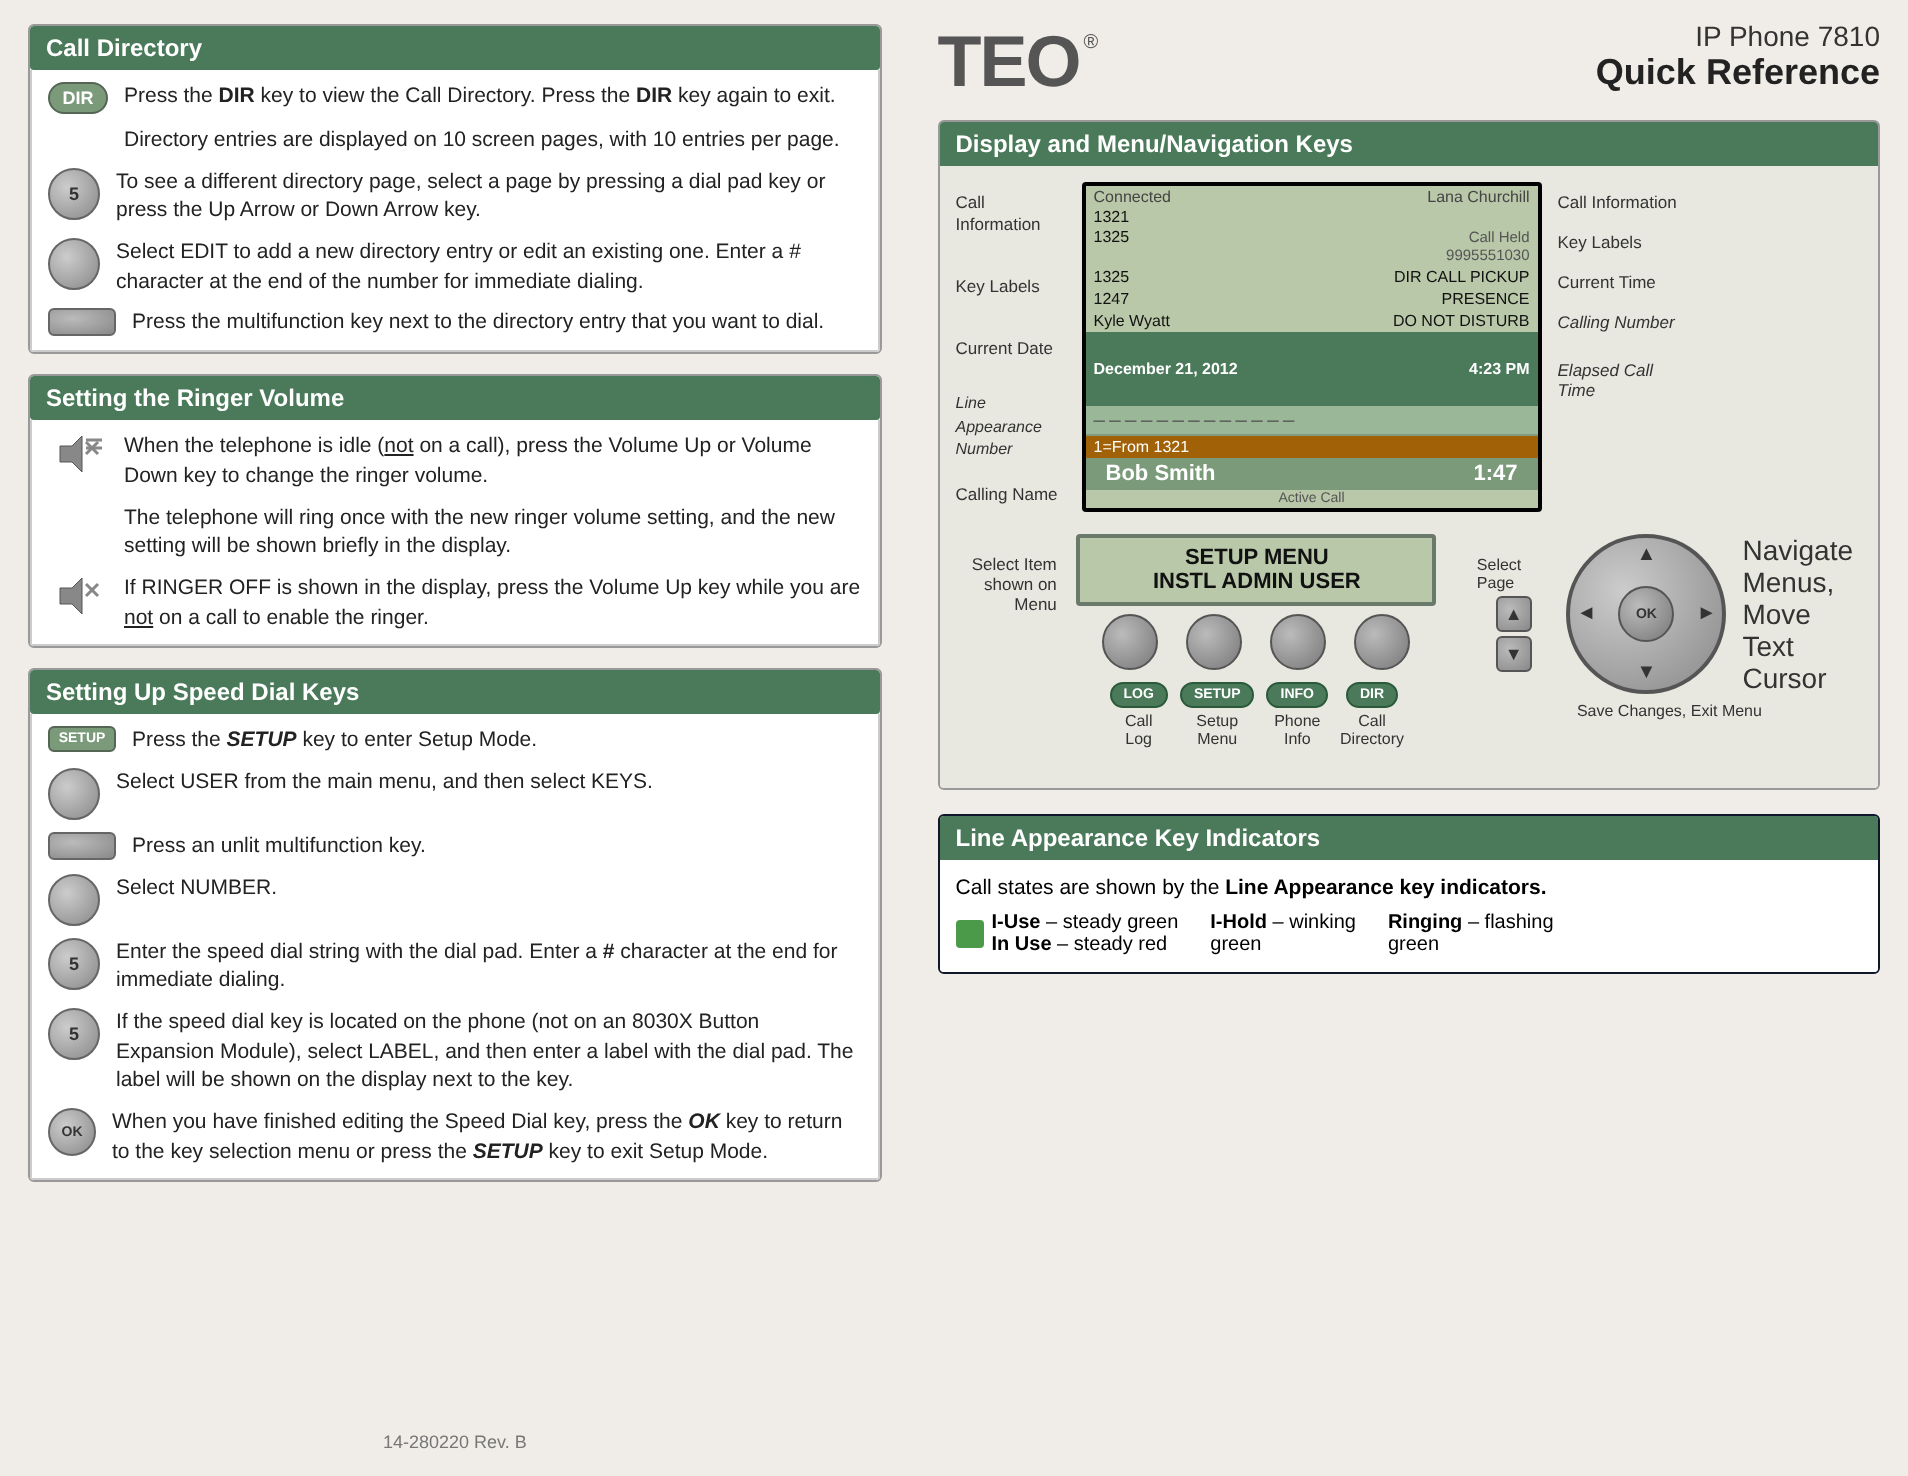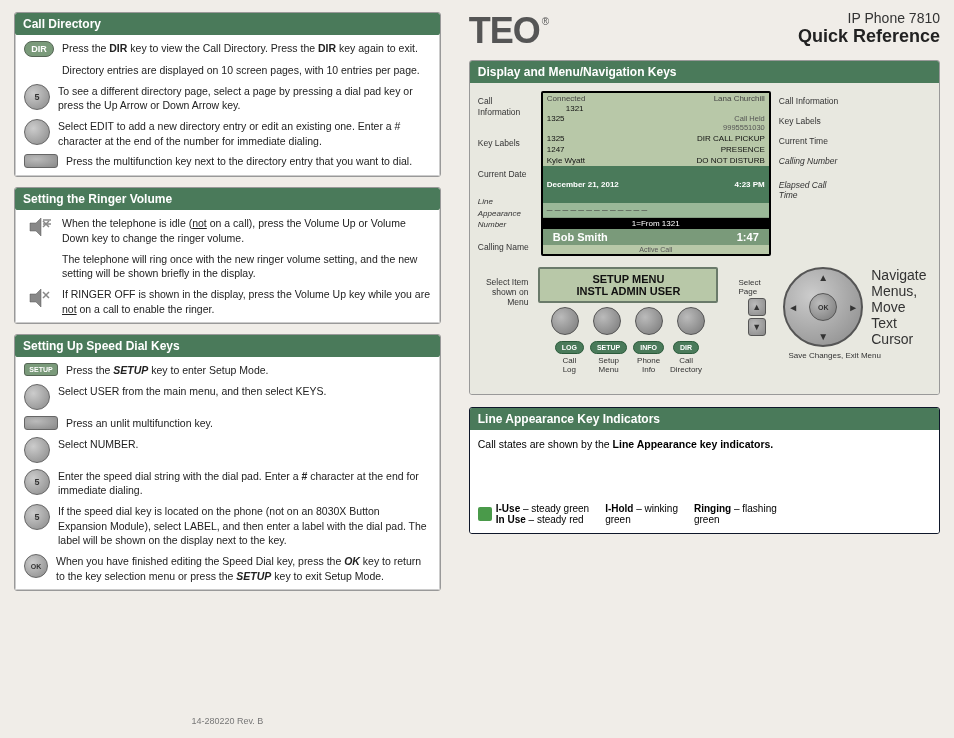--- a/index.html
+++ b/index.html
@@ -345,21 +345,20 @@
       display: flex;
       gap: 16px;
       align-items: center;
     }
 
     .indicator-item {
       display: flex;
       align-items: center;
       gap: 4px;
       font-size: 10px;
-      margin-top: 47px;
     }
 
     .green-dot {
       width: 14px;
       height: 14px;
       border-radius: 2px;
       background: #4a9a4a;
       flex-shrink: 0;
     }
 
@@ -554,21 +553,21 @@
           <div class="screen-label" style="margin-top:8px;">
             <span>Calling Name</span>
           </div>
         </div>
 
         <div class="phone-screen" style="min-width:230px;">
           <div class="screen-row-call" style="padding:1px 4px; font-size:8px; color:#444;">
             <span>Connected</span>
               <span>Lana Churchill</span>
           </div>
-          <div class="screen-row-call" style="padding:0 4px; font-size:8px;margin-left:19px;">
+          <div class="screen-row-call" style="padding:0 4px; font-size:8px;">
             <span>1321</span>
           </div>
           <div class="screen-row-call" style="padding:1px 4px; font-size:8px;">
             <span>1325</span>
             <span style="font-size:7.5px; text-align:right; color:#555;">Call Held<br>9995551030</span>
           </div>
           <div class="screen-row-call" style="padding:1px 4px; font-size:8px;">
             <span>1325</span>
               <span>DIR CALL PICKUP</span>
           </div>
@@ -580,21 +579,21 @@
             <span>Kyle Wyatt</span>
               <span>DO NOT DISTURB</span>
           </div>
           <div class="screen-row-highlight" style="font-size:8px;">
             <span>December 21, 2012</span>
               <span>4:23 PM</span>
           </div>
           <div style="background:#9ab898; padding:2px 4px; font-size:9px; color:#111; border-bottom:1px solid rgba(0,0,0,0.15);">
             <span style="font-size:8px; color:#444; font-style:italic;">─ ─ ─ ─ ─ ─ ─ ─ ─ ─ ─ ─ ─</span>
           </div>
-          <div style="background:#000000; padding:1px 4px; font-size:8px; color:white; display:flex; justify-content:center;">
+          <div style="background:#a16207; padding:1px 4px; font-size:8px; color:white; display:flex; justify-content:flex-start;">
             <span>1=From 1321</span>
           </div>
           <div style="background:#7a9a7a; padding:2px 10px; font-size:11px; color:white; font-weight:bold; display:flex; justify-content:space-between;">
             <span>Bob Smith</span>
               <span>1:47</span>
           </div>
           <div style="padding:1px 4px; font-size:7px; color:#555; display:flex; justify-content:center;">
             <span>Active Call</span>
           </div>
         </div>

